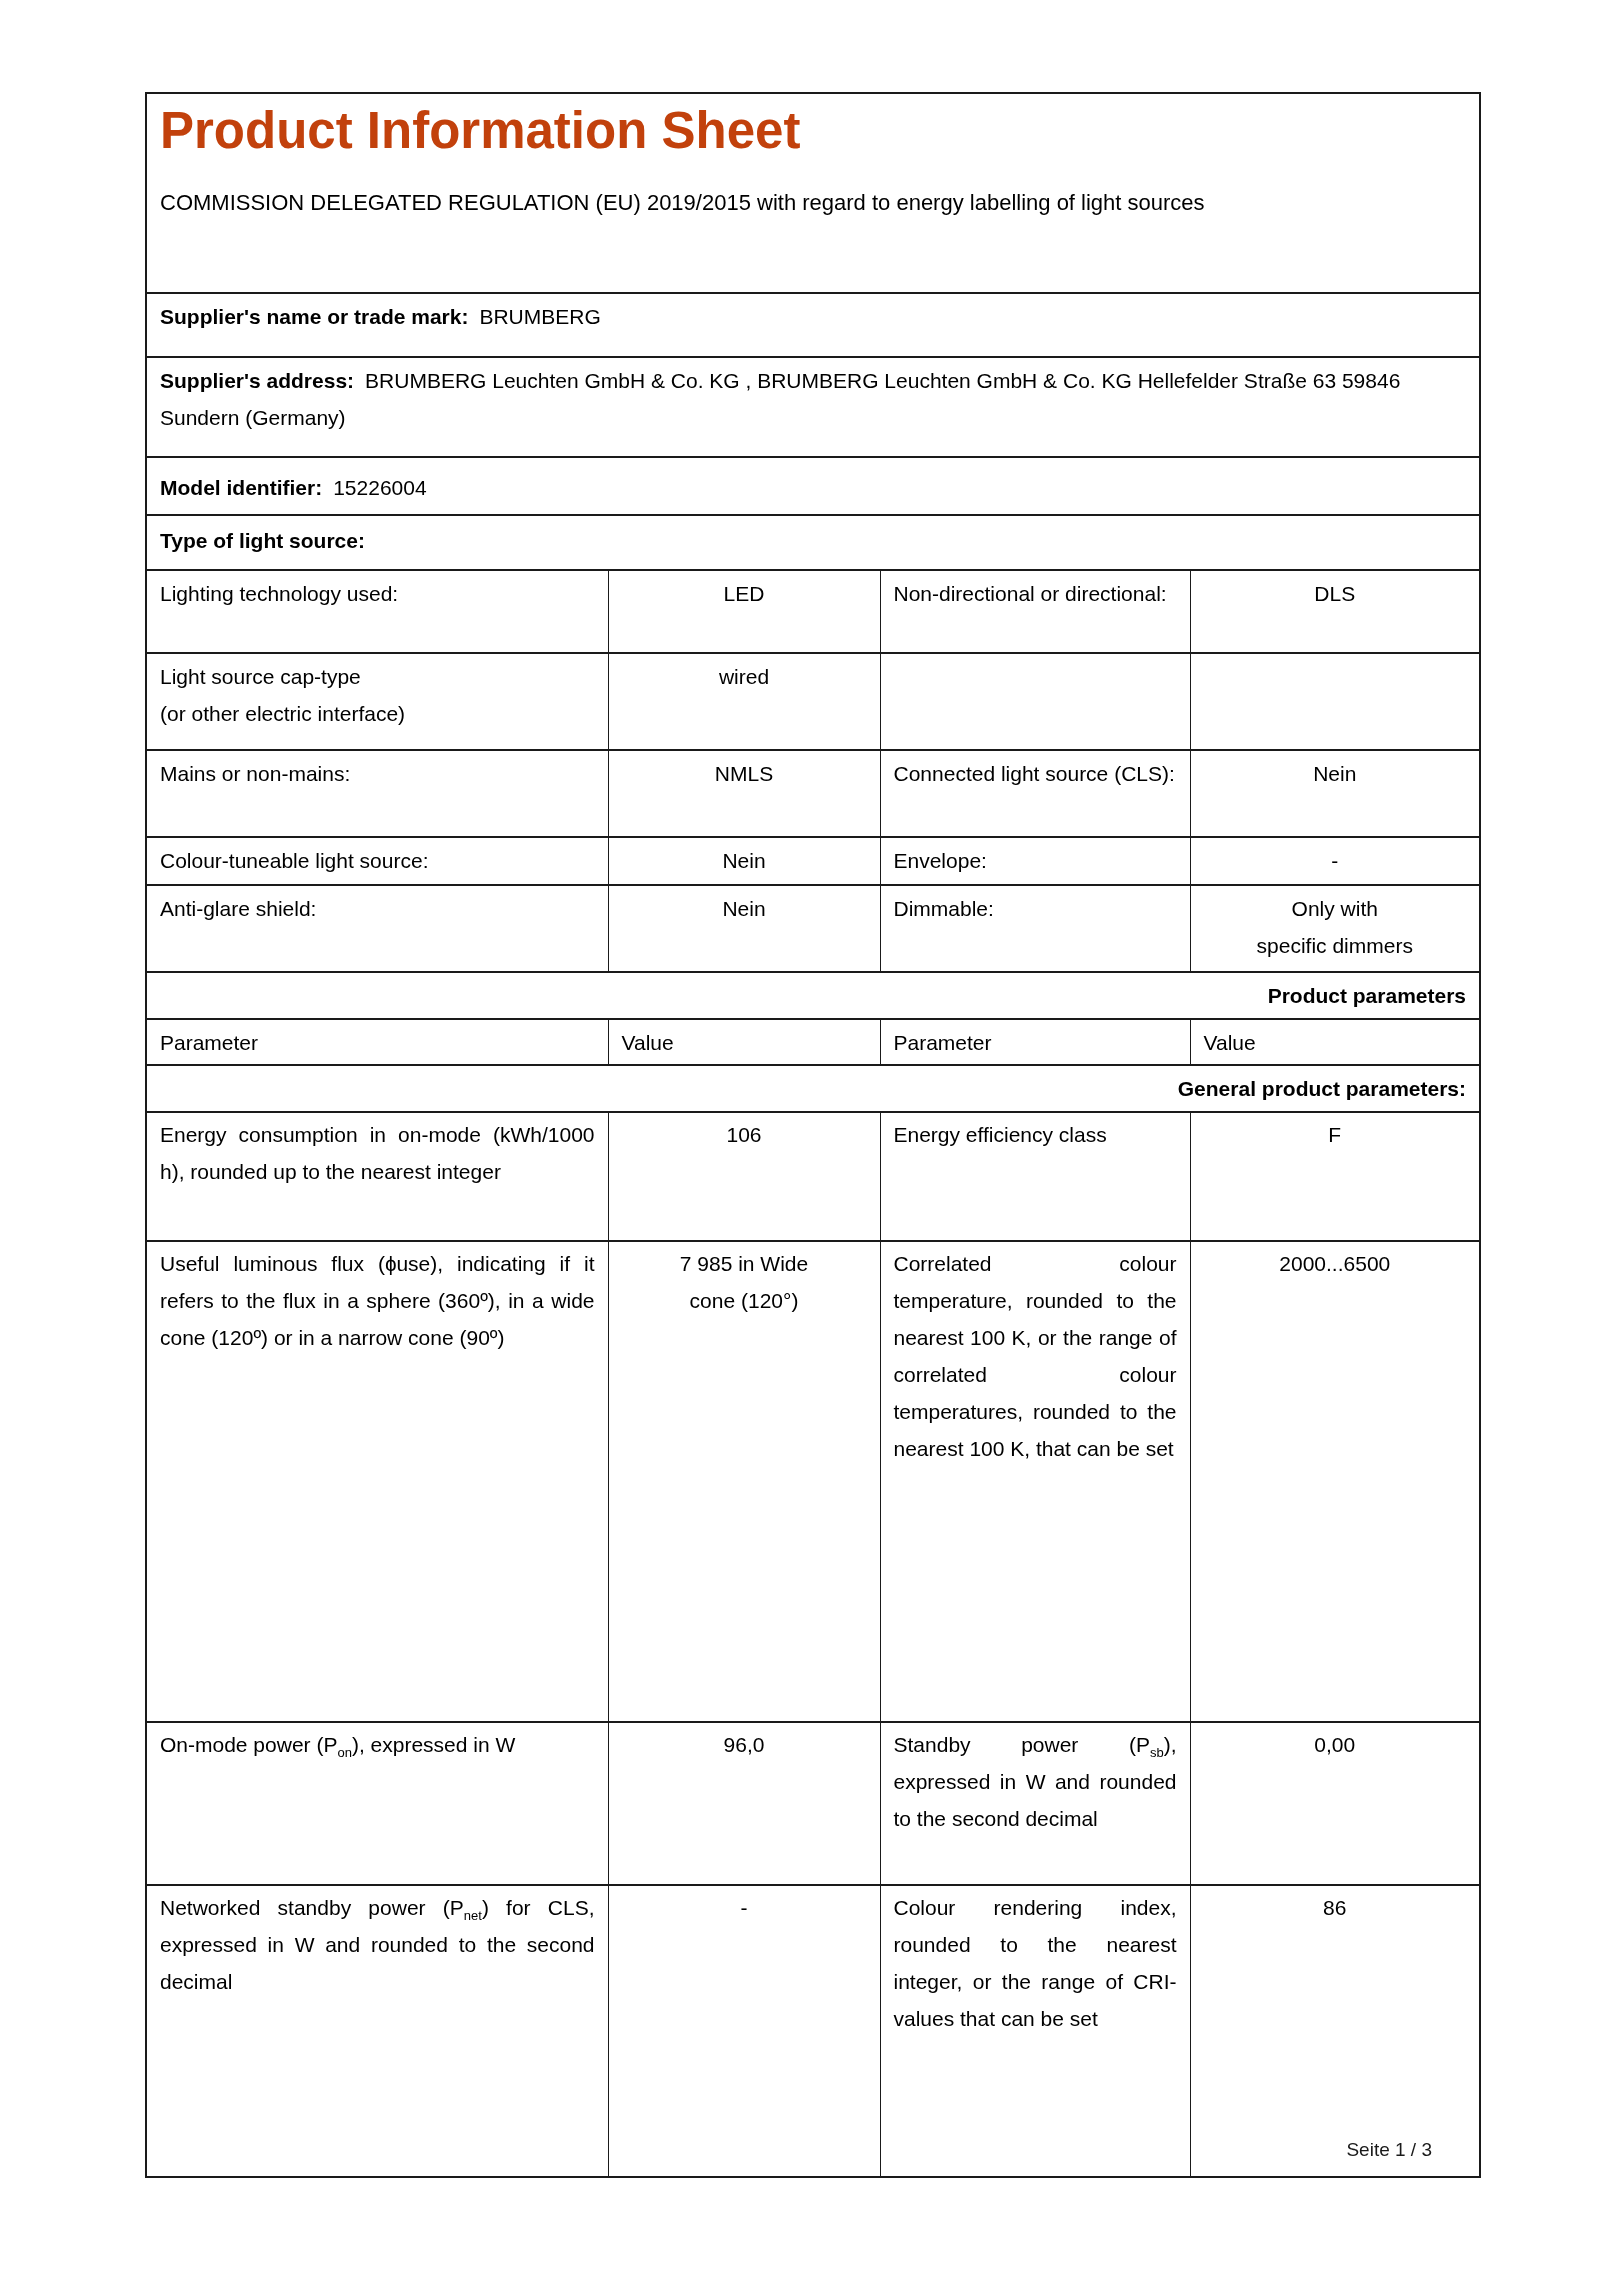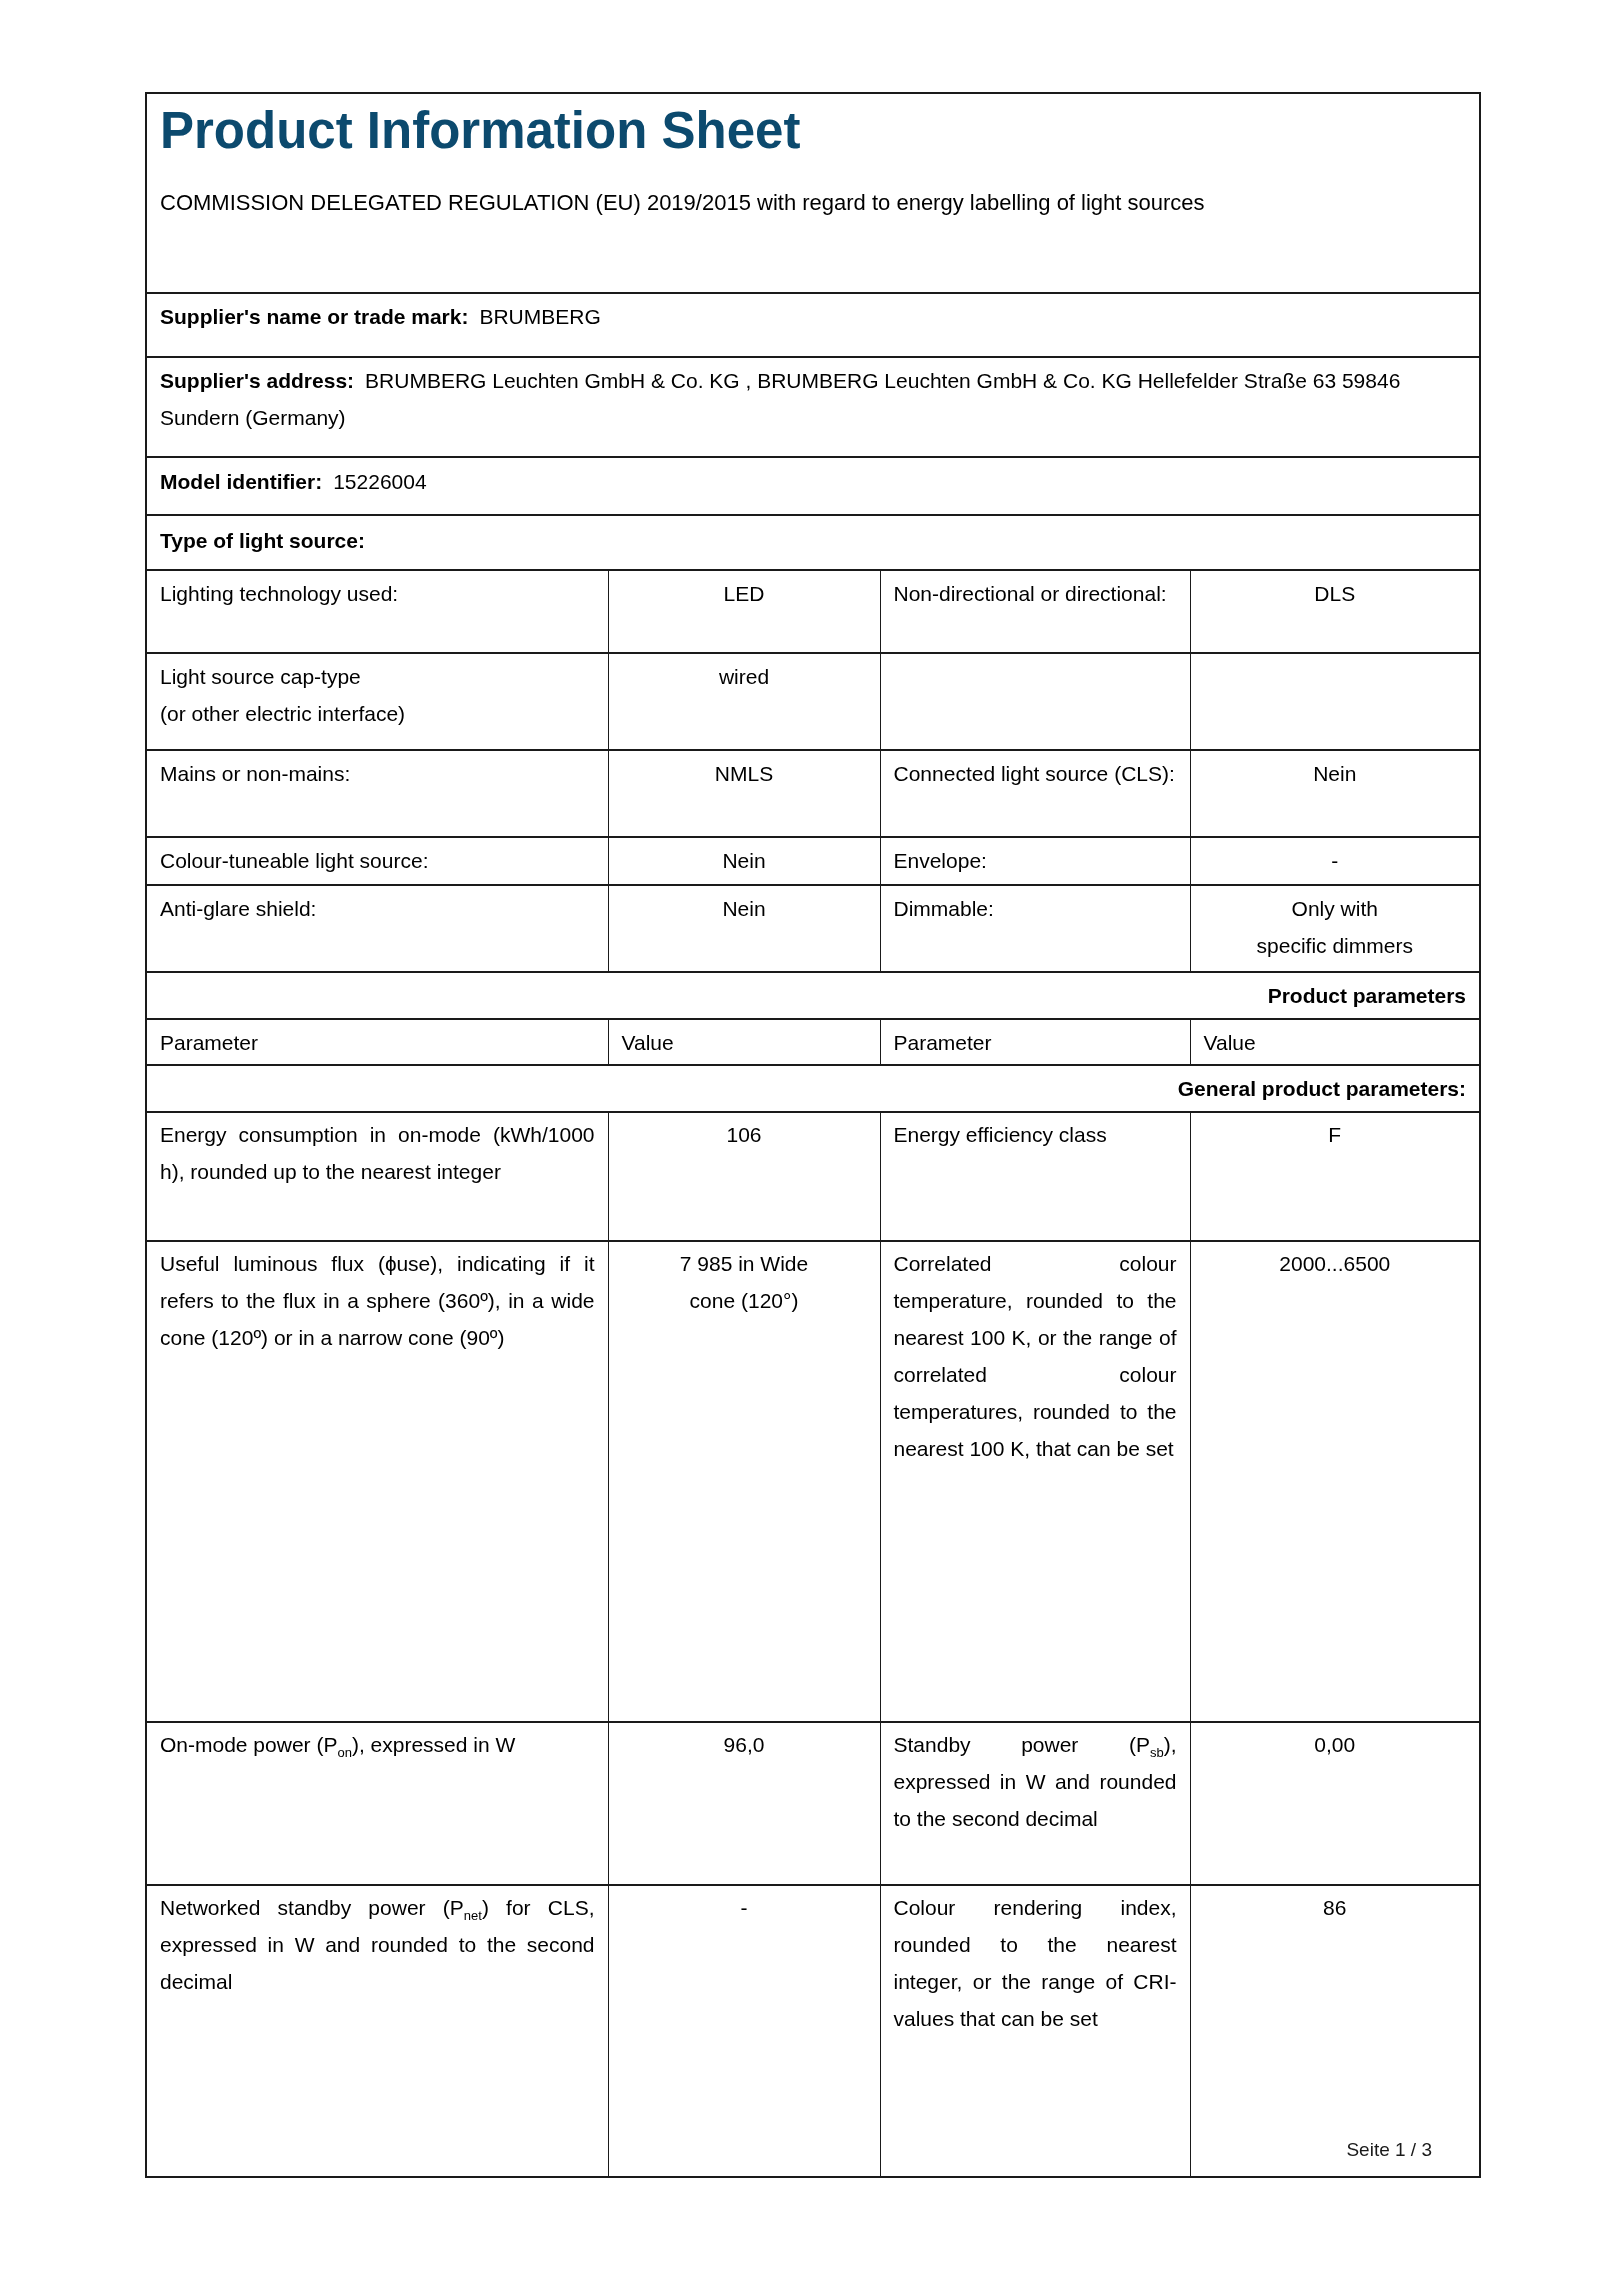--- a/index.html
+++ b/index.html
@@ -85,39 +85,39 @@
     <colgroup>
       <col style="width:462px">
       <col style="width:272px">
       <col style="width:310px">
       <col style="width:290px">
     </colgroup>
 
     <tbody>
         <tr style="height:200px">
       <td colspan="4" class="title-cell">
-        <div class="doc-title" style="color: #0c4a6e;">Product Information Sheet</div>
+        <div class="doc-title" style="color: #c2410c;">Product Information Sheet</div>
         <div class="doc-subtitle">COMMISSION DELEGATED REGULATION (EU) 2019/2015 with regard to energy labelling of light sources</div>
       </td>
     </tr>
 
     <tr style="height:64px">
       <td colspan="4" class="info-cell">
         <span class="lbl">Supplier's name or trade mark:</span><span class="lbl-gap">BRUMBERG</span>
       </td>
     </tr>
 
     <tr style="height:100px">
       <td colspan="4" class="info-cell">
         <span class="lbl">Supplier's address:</span><span class="lbl-gap">BRUMBERG Leuchten GmbH &amp; Co. KG , BRUMBERG Leuchten GmbH &amp; Co. KG Hellefelder Straße 63 59846 Sundern (Germany)</span>
       </td>
     </tr>
 
     <tr style="height:58px">
-      <td colspan="4" class="info-cell" style="padding-top:5px">
+      <td colspan="4" class="info-cell" style="padding-top:11px">
         <span class="lbl">Model identifier:</span><span class="lbl-gap">15226004</span>
       </td>
     </tr>
 
     <tr style="height:55px">
       <td colspan="4" class="info-cell" style="padding-top:5.5px">
         <span class="lbl">Type of light source:</span>
       </td>
     </tr>
 

